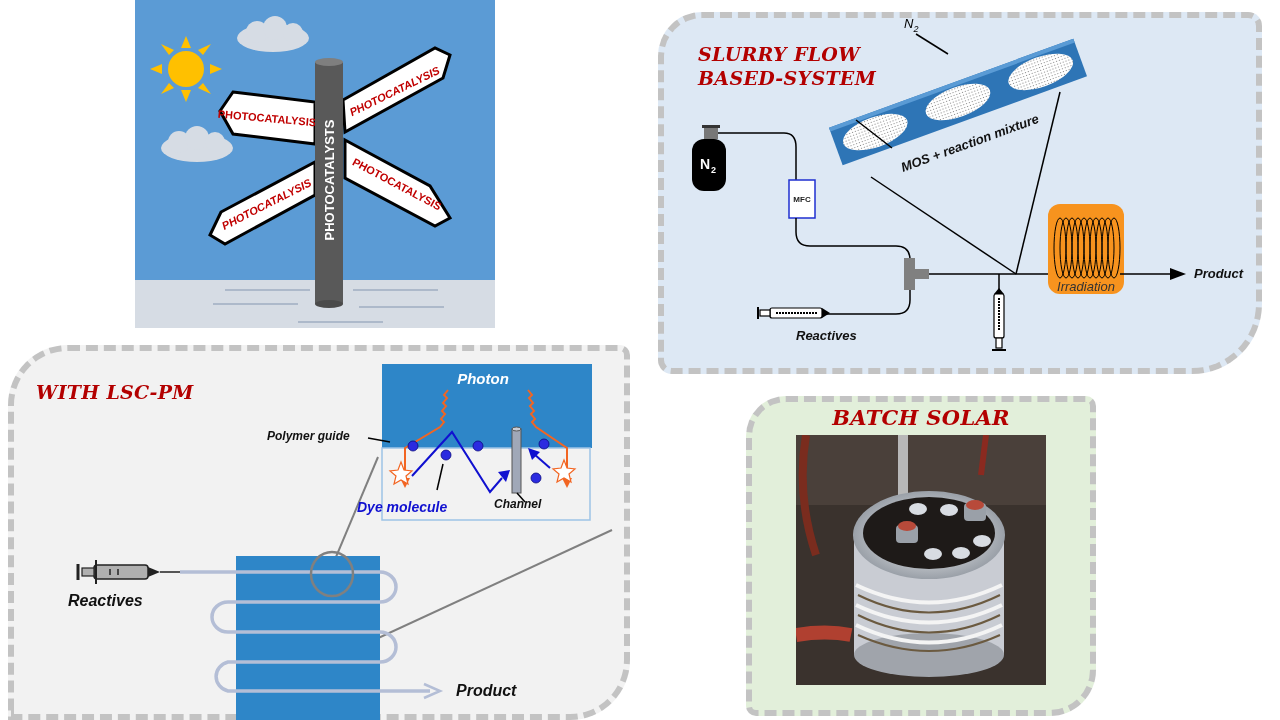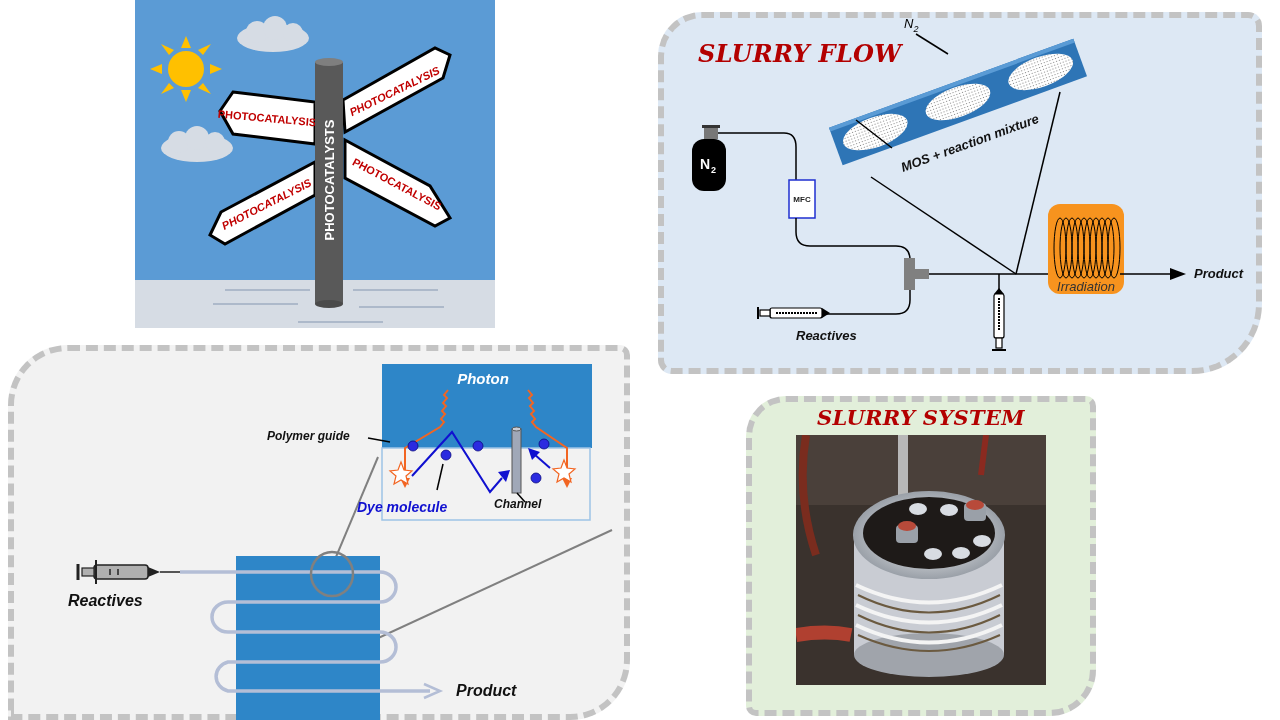--- a/index.html
+++ b/index.html
@@ -1,19 +1,19 @@
 <!DOCTYPE html>
 <html><head>
 <meta charset="utf-8">
 <style>
   html, body { margin:0; padding:0; background:#ffffff; }
   body { width:1280px; height:720px; position:relative; overflow:hidden; font-family:"Liberation Sans", sans-serif; }
   .abs { position:absolute; }
   .panel { position:absolute; box-sizing:border-box; border:6px dashed #c3c3c3; }
-  .title-red { color:#b30000; font-family:"DejaVu Serif", serif; font-style:italic; font-weight:bold; font-size:24px; line-height:24px; letter-spacing:0.3px; }
+  .title-red { color:#b30000; font-family:"DejaVu Serif", serif; font-style:italic; font-weight:bold; font-size:19px; line-height:24px; letter-spacing:0.3px; }
   svg text { font-family:"Liberation Sans", sans-serif; }
 </style>
 </head>
 <body>
 
 <div class="abs" style="left:135px;top:0;width:360px;height:328px;">
   <svg width="360" height="328" viewBox="0 0 360 328">
     <rect x="0" y="0" width="360" height="280" fill="#5b9bd5"></rect>
     <rect x="0" y="280" width="360" height="48" fill="#d6dce4"></rect>
     <g stroke="#adb9ca" stroke-width="2">
@@ -71,20 +71,21 @@
       <ellipse cx="194" cy="62" rx="14" ry="4" fill="#7f7f7f"></ellipse>
       <ellipse cx="194" cy="304" rx="14" ry="4" fill="#4a4a4a"></ellipse>
       <text x="0" y="0" font-size="13" font-weight="bold" fill="#ffffff" text-anchor="middle" transform="translate(199 180) rotate(-90)">PHOTOCATALYSTS</text>
     </g>
   </svg>
 </div>
 
 <div class="panel" style="left:658px;top:12px;width:604px;height:362px;background:#dde8f4;border-radius:44px 14px 70px 14px;"></div>
 <div class="abs title-red" style="left:698px;top:42px;">
   <div>SLURRY FLOW</div>
+  <div>BASED-SYSTEM</div>
 </div>
 <svg class="abs" style="left:658px;top:12px;" width="604" height="362" viewBox="0 0 604 362">
 
   <g transform="rotate(-20 300 90)">
     <rect x="170" y="70" width="260" height="40" fill="#2e75b6"></rect>
     <rect x="170" y="70" width="260" height="4" fill="#5a9bd5"></rect>
     <defs>
       <pattern id="dots" width="3" height="3" patternUnits="userSpaceOnUse">
         <rect width="3" height="3" fill="#fff"></rect>
           <circle cx="1.5" cy="1.5" r="0.6" fill="#777"></circle>
@@ -160,20 +161,21 @@
     </g>
     <text x="428" y="279" font-size="13" font-style="italic" fill="#333" text-anchor="middle">Irradiation</text>
   </g>
   <line x1="462" y1="262" x2="512" y2="262" stroke="#000" stroke-width="1.5"></line>
   <polygon points="512,256 528,262 512,268" fill="#000"></polygon>
   <text x="536" y="266" font-size="13" font-weight="bold" font-style="italic" fill="#111">Product</text>
 </svg>
 
 <div class="panel" style="left:8px;top:345px;width:622px;height:375px;background:#f2f2f2;border-radius:60px 10px 60px 0;border-bottom-width:6px;"></div>
 <div class="abs title-red" style="left:36px;top:380px;">
+  <div>WITH LSC-PM</div>
 </div>
 <svg class="abs" style="left:0;top:340px;" width="640" height="380" viewBox="0 0 640 380">
 
   <line x1="378" y1="117" x2="320" y2="255" stroke="#808080" stroke-width="2"></line>
   <line x1="612" y1="190" x2="348" y2="312" stroke="#808080" stroke-width="2"></line>
 
   <g>
     <rect x="382" y="24" width="210" height="84" fill="#2e86c8"></rect>
     <text x="483" y="44" font-size="15" font-weight="bold" font-style="italic" fill="#ffffff" text-anchor="middle">Photon</text>
     <rect x="382" y="108" width="208" height="72" fill="#f2f2f2" stroke="#9dc3e6" stroke-width="1.5"></rect>
@@ -225,21 +227,21 @@
     <line x1="160" y1="232" x2="180" y2="232" stroke="#222" stroke-width="1.5"></line>
     <rect x="82" y="228" width="12" height="8" fill="#b0b0b0" stroke="#222" stroke-width="1.2"></rect>
     <line x1="78" y1="224" x2="78" y2="240" stroke="#222" stroke-width="3"></line>
     <line x1="96" y1="220" x2="96" y2="244" stroke="#222" stroke-width="2"></line>
   </g>
   <text x="68" y="266" font-size="16" font-weight="bold" font-style="italic" fill="#111">Reactives</text>
   <text x="456" y="356" font-size="16" font-weight="bold" font-style="italic" fill="#111">Product</text>
 </svg>
 
 <div class="panel" style="left:746px;top:396px;width:350px;height:320px;background:#e2efda;border-radius:40px 10px 46px 10px;"></div>
-<div class="abs title-red" style="left:746px;top:406px;width:350px;text-align:center;font-size:21px;">SLURRY SYSTEM</div>
+<div class="abs title-red" style="left:746px;top:406px;width:350px;text-align:center;font-size:21px;">BATCH SOLAR</div>
 <div class="abs" style="left:796px;top:435px;width:250px;height:250px;background:#2a2522;overflow:hidden;">
   <svg width="250" height="250" viewBox="0 0 250 250">
     <defs>
       <radialGradient id="glow" cx="50%" cy="50%" r="50%">
         <stop offset="0%" stop-color="#ffffff"></stop>
           <stop offset="100%" stop-color="#9aa0a8"></stop>
       </radialGradient>
     </defs>
     <rect x="0" y="0" width="250" height="250" fill="#3a322d"></rect>
     <rect x="0" y="0" width="250" height="70" fill="#4a403a"></rect>

